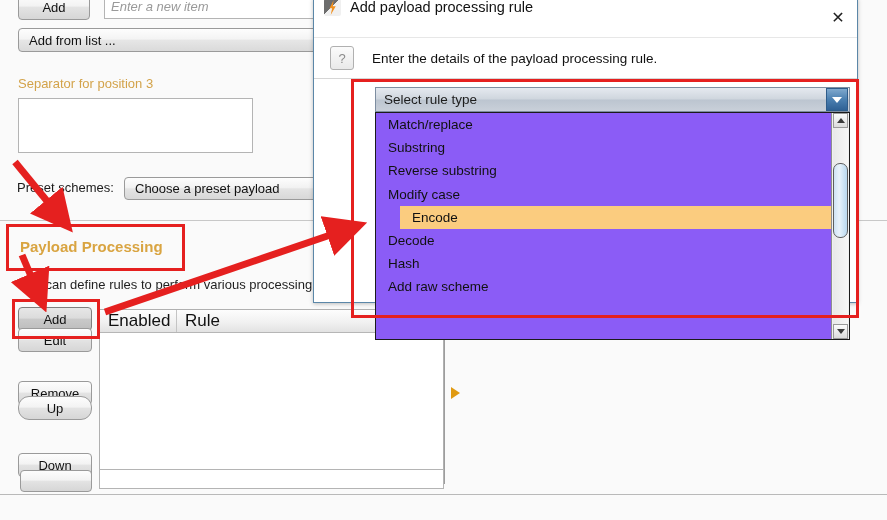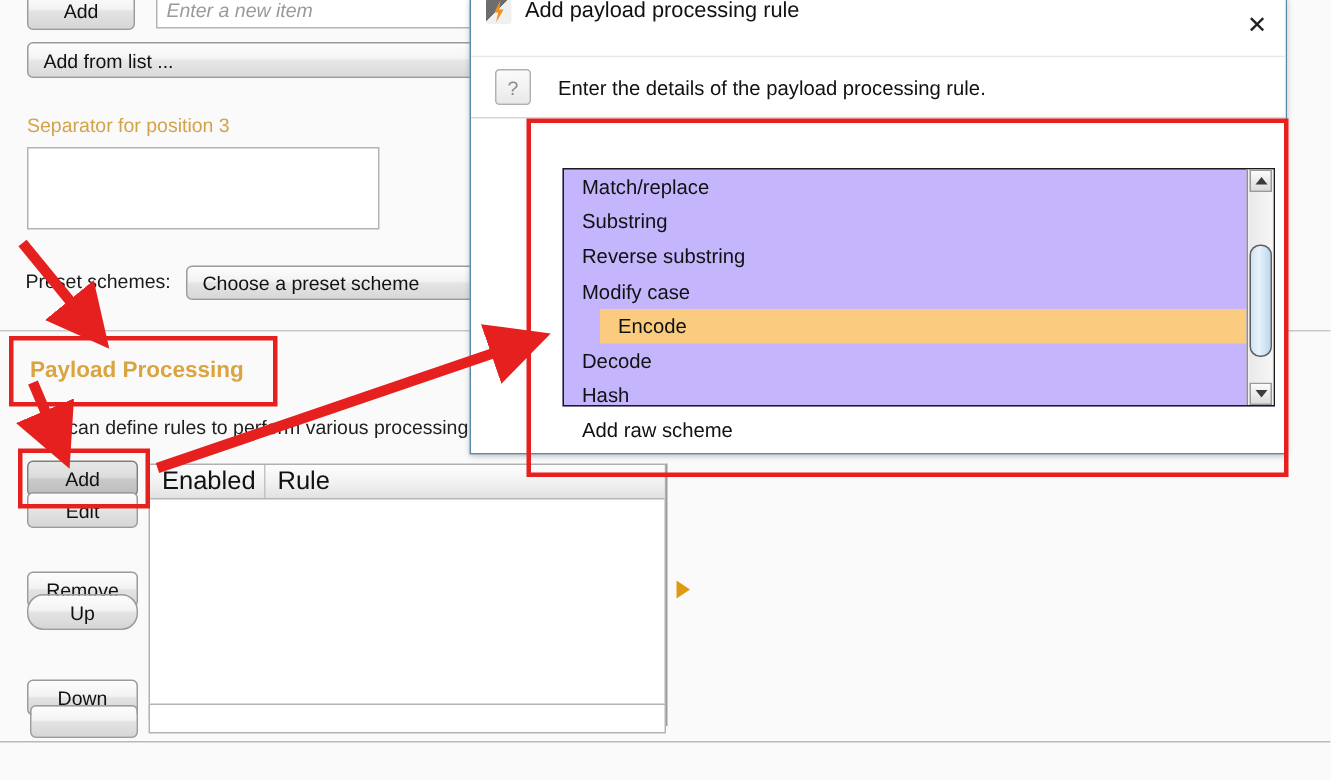--- a/index.html
+++ b/index.html
@@ -110,22 +110,22 @@
   }
   #combo-text{padding-left:8px;font-size:13.5px;color:#1c1c1c;flex:1;}
   #combo-arrow{width:22px;height:23px;margin-right:1px;
      background:linear-gradient(to bottom,#7fa8cd 0%,#4a7fb0 50%,#2f6195 100%);
      border:1px solid #2e5c8a;box-sizing:border-box;
      display:flex;align-items:center;justify-content:center;}
   #combo-arrow i{width:0;height:0;border-left:5px solid transparent;
      border-right:5px solid transparent;border-top:6px solid #fff;display:block;}
 
   #listpop{
-    position:absolute;left:61px;top:113px;width:475px;height:159px;
-    background:#c4b5fd;border:1px solid #1b1b1b;box-sizing:border-box;display:flex;
+    position:absolute;left:61px;top:113px;width:475px;height:228px;
+    background:#8b5cf6;border:1px solid #1b1b1b;box-sizing:border-box;display:flex;
   }
   #listitems{flex:1;padding-top:0;}
   .litem{height:23.2px;display:flex;align-items:center;padding-left:12px;
      font-size:13.5px;color:#111;}
   .litem.sel{background:#fbcc7f;}
 
   #lscroll{width:17px;background:#f1f1f1;border-left:1px solid #8f8f8f;
      display:flex;flex-direction:column;align-items:center;position:relative;}
   .sarrow{width:15px;height:15px;flex:none;
      background:linear-gradient(to bottom,#fbfbfb,#dcdcdc);
@@ -160,21 +160,21 @@
       <span class="placeholder">Enter a new item</span>
     </div>
 
     <div class="btn" id="add-from-list">Add from list ...</div>
 
     <div id="sep-label">Separator for position 3</div>
 
     <div class="txtfield" id="sep-box"></div>
 
     <div id="preset-label">Preset schemes:</div>
-    <div class="btn" id="preset-combo">Choose a preset scheme</div>
+    <div class="btn" id="preset-combo">Choose a preset payload</div>
 
     <div id="divider-1"></div>
 
     <div id="pp-title">Payload Processing</div>
     <div id="pp-desc">You can define rules to perform various processing</div>
 
     <div class="btn stackbtn pressed" id="b-add">Add</div>
     <div class="btn stackbtn" id="b-edit">Edit</div>
     <div class="btn stackbtn" id="b-remove">Remove</div>
     <div class="btn stackbtn" id="b-up">Up</div>
@@ -205,20 +205,26 @@
       </span>
       <span id="dlg-title">Add payload processing rule</span>
       <span id="dlg-close">✕</span>
     </div>
 
     <div id="dlg-sub">
       <span id="help-badge">?</span>
       <span id="dlg-sub-text">Enter the details of the payload processing rule.</span>
     </div>
 
+    <div id="combo">
+      <span id="combo-text">Select rule type</span>
+      <span id="combo-arrow">
+          <i></i>
+        </span>
+    </div>
 
     <div id="listpop">
       <div id="listitems">
           <div class="litem">Match/replace</div>
           <div class="litem">Substring</div>
           <div class="litem">Reverse substring</div>
           <div class="litem">Modify case</div>
           <div class="litem sel" style="background: rgb(251, 204, 127); margin-left: 24px;">Encode</div>
           <div class="litem">Decode</div>
           <div class="litem">Hash</div>

